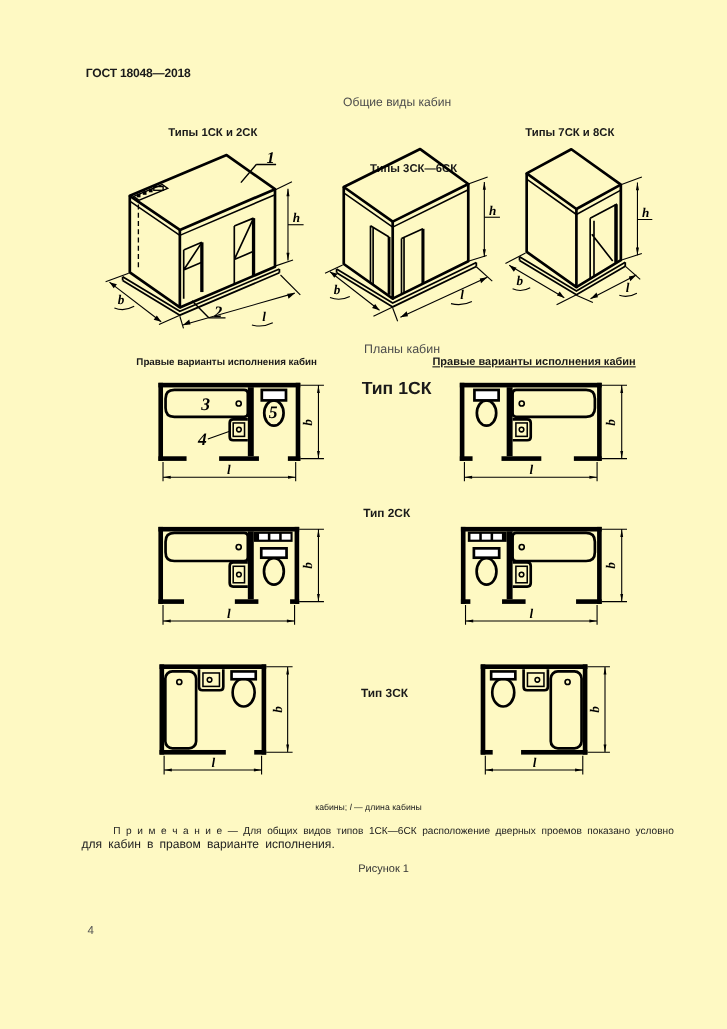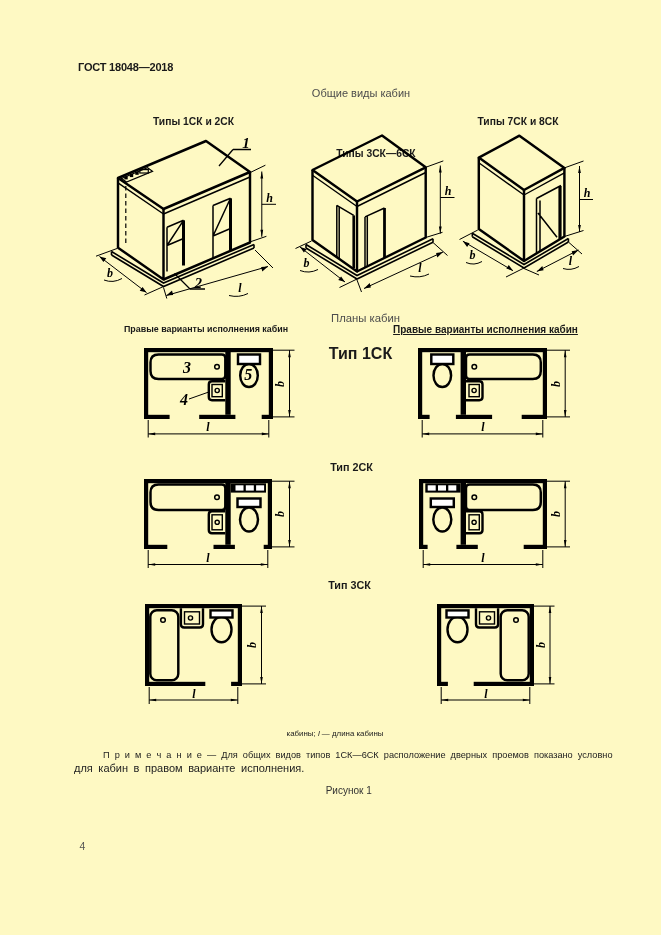--- a/index.html
+++ b/index.html
@@ -210,21 +210,21 @@
   <div class="abs ctr gray" style="left:349.5px;top:312px;font-size:11.3px;margin-left:16px;">Планы кабин</div>
 
   <div class="abs ctr b" style="left:206px;top:324px;font-size:8.9px;">Правые варианты исполнения кабин</div>
 
   <div class="abs ctr b" style="left:485.5px;top:324px;font-size:10px;text-decoration:underline;">Правые варианты исполнения кабин</div>
 
   <div class="abs ctr b" style="left:349.5px;top:345px;font-size:16px;margin-left:11px;">Тип 1СК</div>
 
   <div class="abs ctr b" style="left:351.5px;top:461px;font-size:10.8px;">Тип 2СК</div>
 
-  <div class="abs ctr b" style="left:349.5px;top:579px;font-size:10.8px;">Тип 3СК</div>
+  <div class="abs ctr b" style="left:349.5px;top:625px;font-size:10.8px;">Тип 3СК</div>
 
   <svg id="p1l" style="left:140px;top:344px;" width="160" height="95" viewBox="140 344 160 95">
 
     <g fill="#000" stroke="none">
       <rect x="144" y="348" width="129" height="4.2"></rect>
       <rect x="144" y="348" width="4.2" height="71"></rect>
       <rect x="268.8" y="348" width="4.2" height="71"></rect>
       <rect x="144" y="414.8" width="25.6" height="4.2"></rect>
       <rect x="199.2" y="414.8" width="36.2" height="4.2"></rect>
       <rect x="261.7" y="414.8" width="11.3" height="4.2"></rect>

